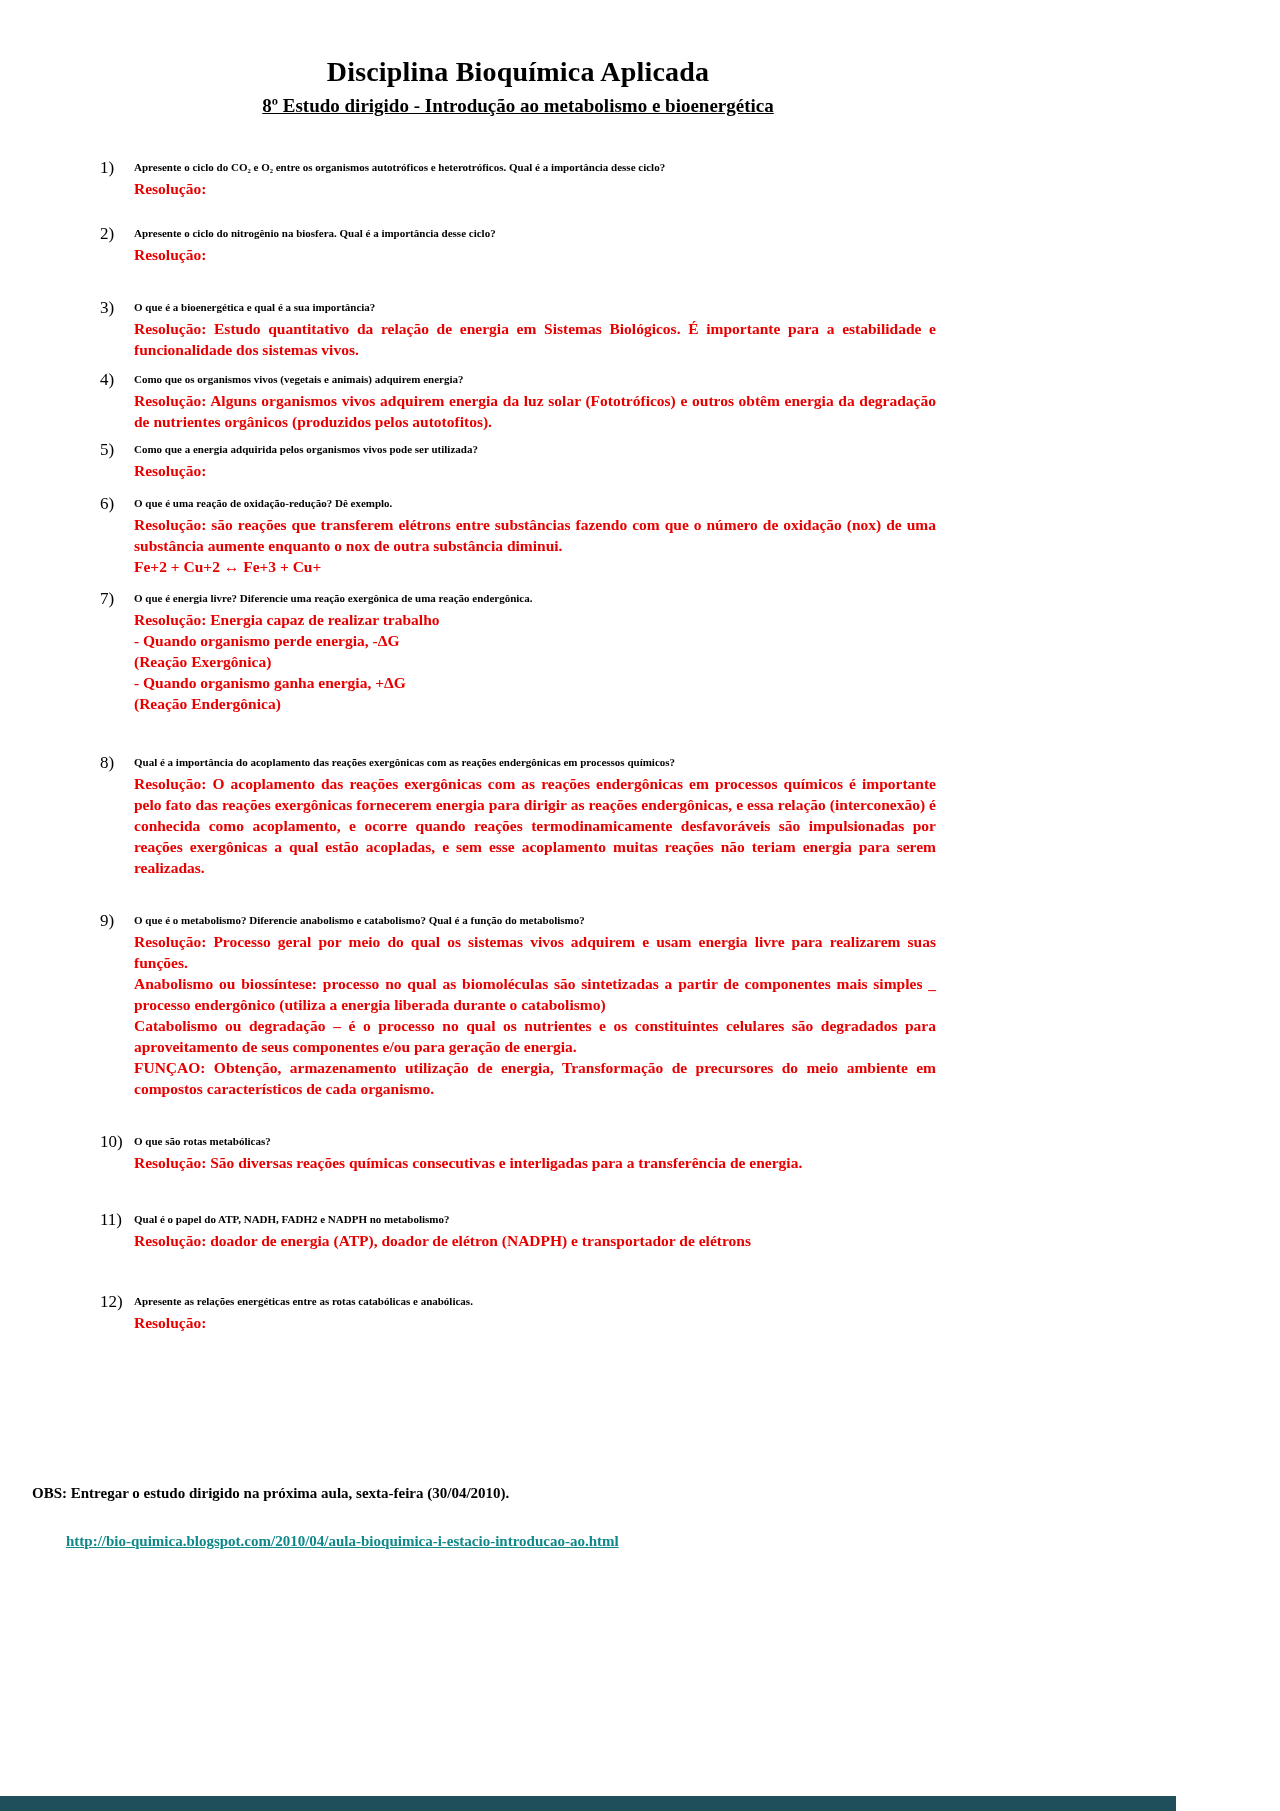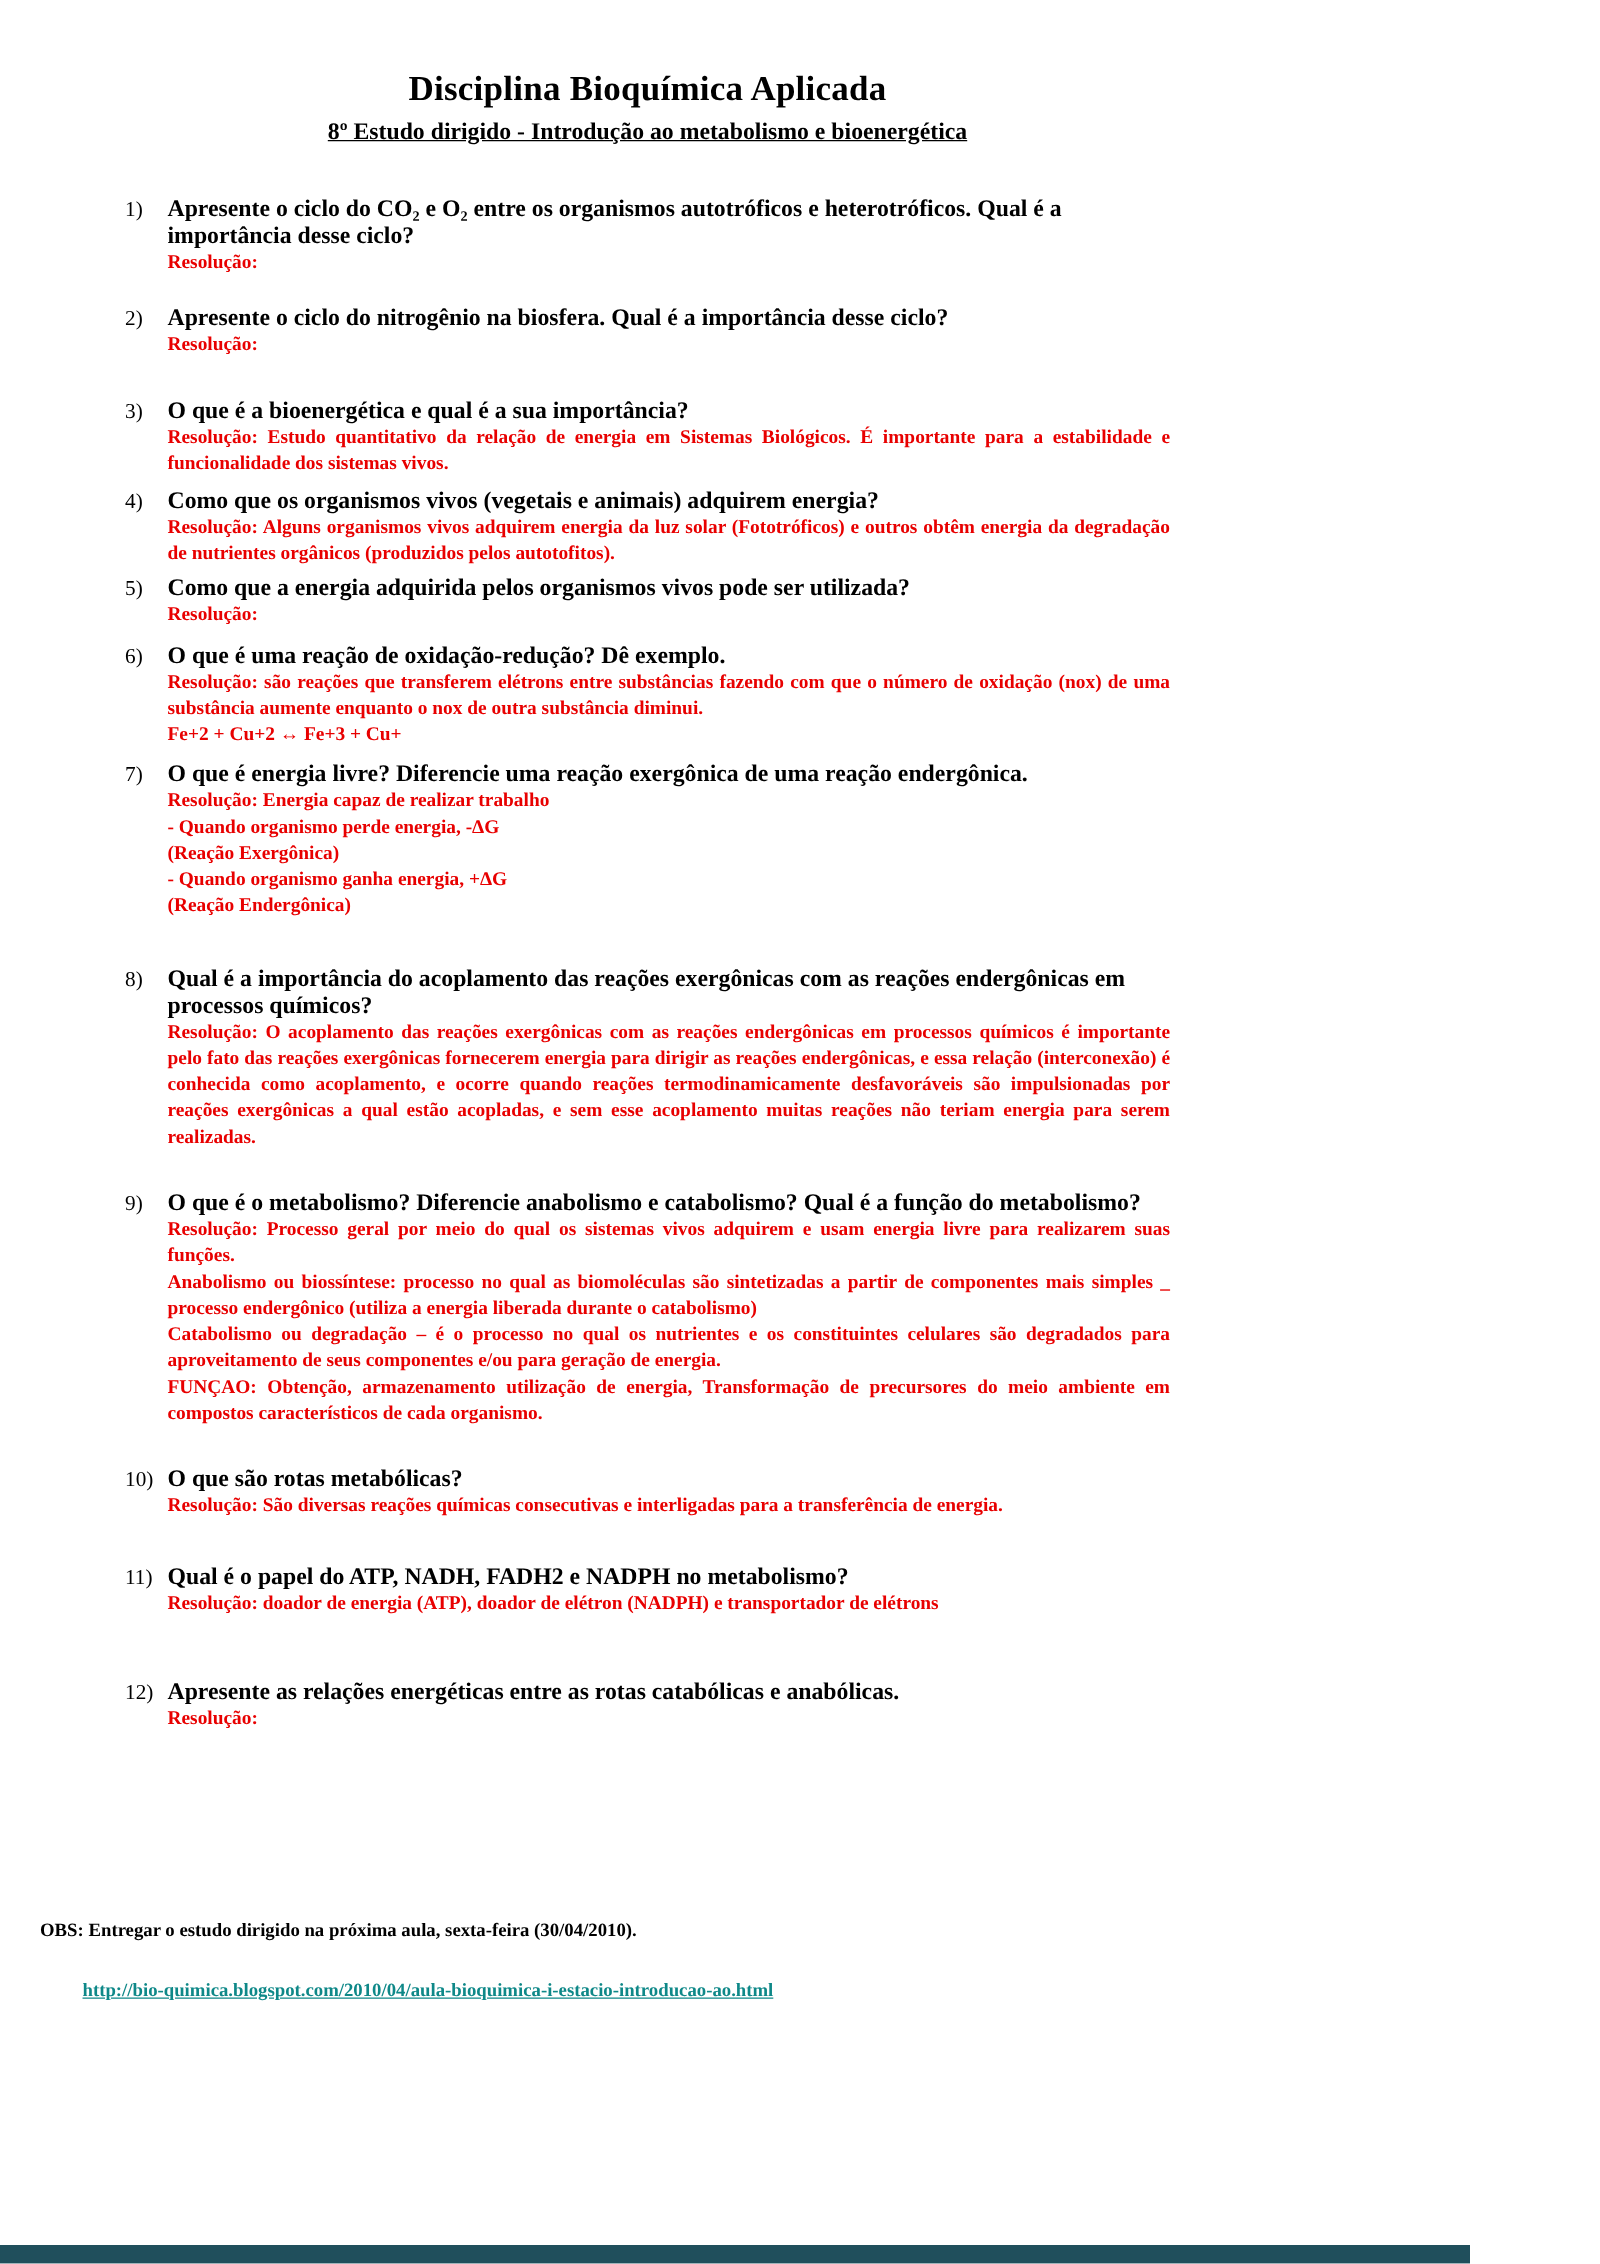--- a/index.html
+++ b/index.html
@@ -26,39 +26,39 @@
   .doc-subtitle {
     font-size:19px; font-weight:bold; text-align:center;
     text-decoration:underline; margin:0 0 40px 0;
   }
   .question { display:flex; }
   .q-num {
     flex:none; width:34px; font-size:17px; line-height:21px;
   }
   .q-body { flex:1; min-width:0; }
   .q-text {
-    font-weight:bold; font-size:19px; line-height:21px;
+    font-weight:bold; font-size:11px; line-height:21px;
   }
   .a-par {
     color:var(--answer-red); font-weight:bold;
     font-size:15.5px; line-height:21px; text-align:justify;
   }
   .u { }
 
   .q1 { margin-bottom:24px; }
   .q2 { margin-bottom:32px; }
   .q3 { margin-bottom:9px; }
   .q4 { margin-bottom:7px; }
   .q5 { margin-bottom:12px; }
   .q6 { margin-bottom:11px; }
   .q7 { margin-bottom:38px; }
   .q8 { margin-bottom:32px; }
   .q9 { margin-bottom:32px; }
   .q10 { margin-bottom:36px; }
-  .q11 { margin-bottom:50px; }
+  .q11 { margin-bottom:40px; }
   .q12 { margin-bottom:0; }
 
   .obs-line {
     margin-top:150px;
     font-weight:bold; font-size:15px; line-height:21px;
     margin-left:-34px; 
   }
   .obs-line { margin-left:-34px; }
   .footer-area { margin-left:-34px; }
   .doc-link {

